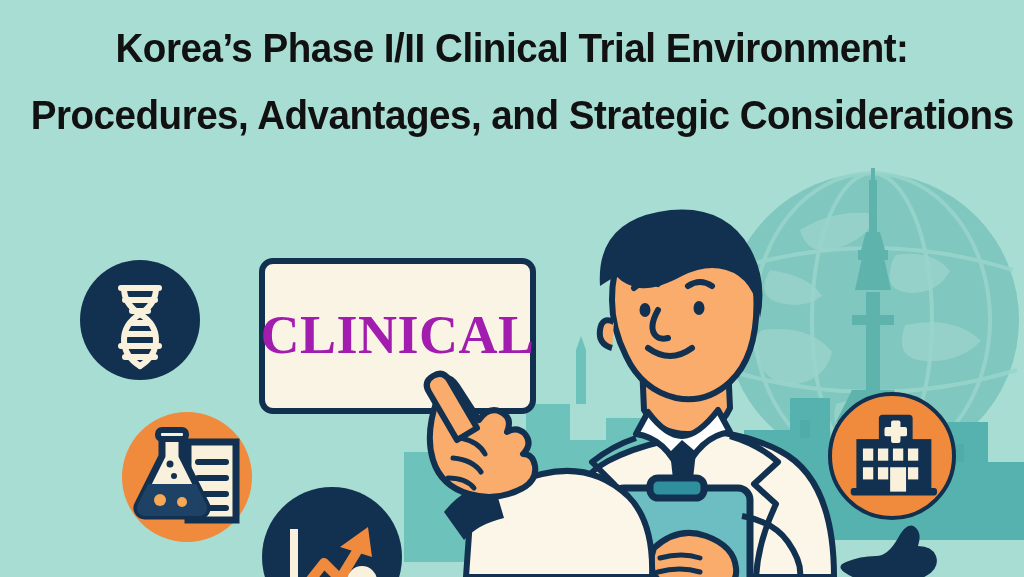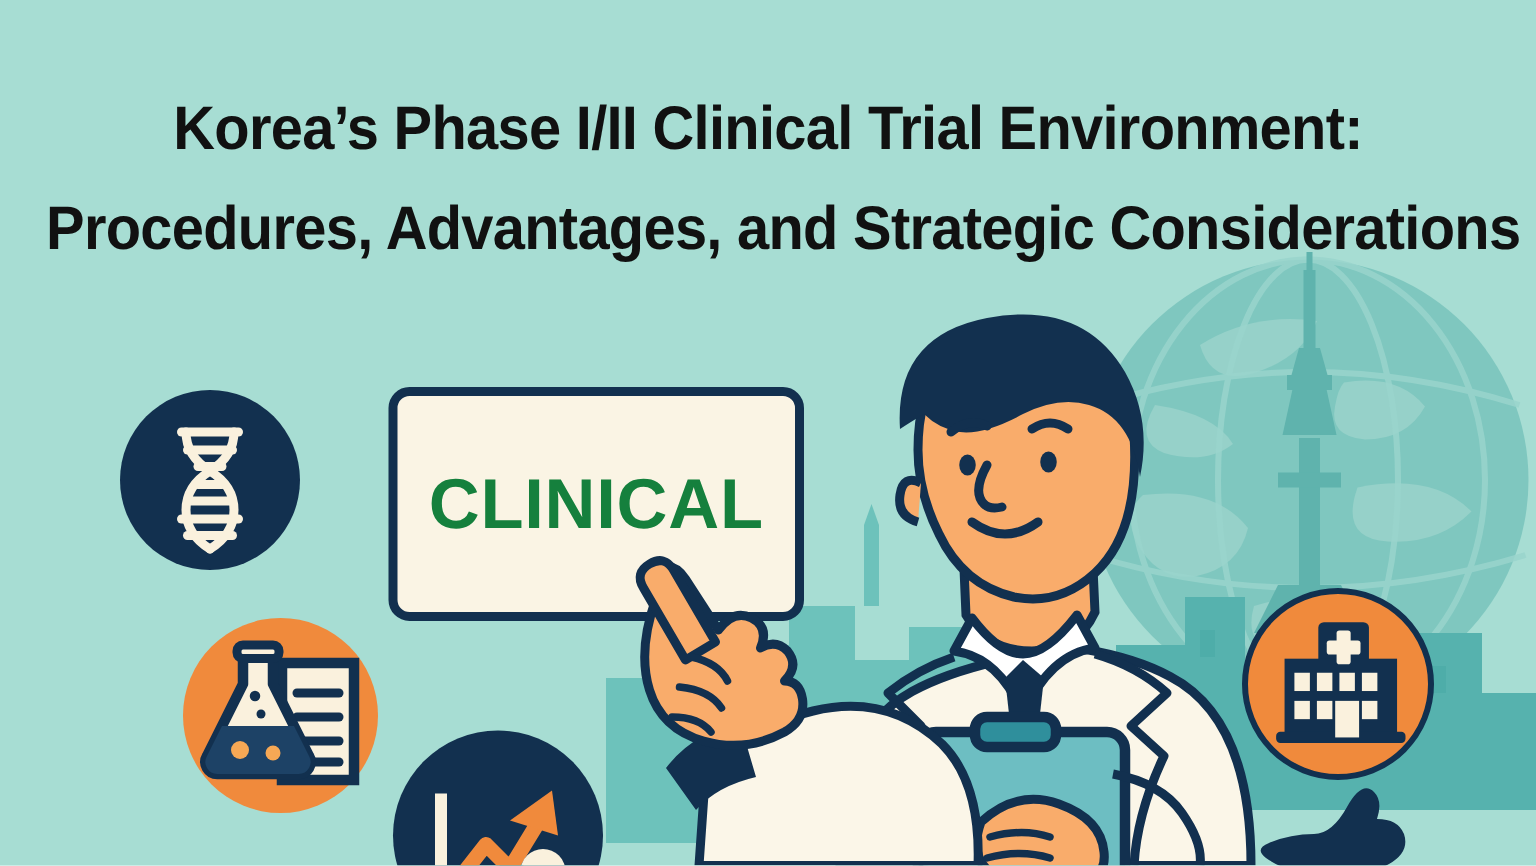--- a/index.html
+++ b/index.html
@@ -17,21 +17,20 @@
     user-select: none;
   }
   
   #title-block {
     position: absolute;
     left: 0;
     top: 28px;
     width: 1024px;
     text-align: center;
     z-index: 60;
-    margin-top: 37px;
   }
   .title-line {
     color: #111111;
     font-weight: bold;
     letter-spacing: -0.5px;
     line-height: 1.0;
     white-space: nowrap;
   }
   #title-line-1 {
     font-size: 41px;
@@ -84,25 +83,26 @@
     border: 6px solid #12304f;
     border-radius: 14px;
     box-sizing: border-box;
     z-index: 30;
     display: flex;
     flex-direction: column;
     align-items: center;
     justify-content: center;
   }
   .sign-text {
-    color: #15803d;
+    color: #a21caf;
     font-weight: bold;
-    font-size: 47px;
+    font-size: 54px;
     line-height: 1.06;
     letter-spacing: 0.5px;
+    font-family: Liberation Serif, serif;
   }
   #sign-line-2 { margin-top: 2px; }
 
   
   #doctor { position:absolute; left:0; top:0; width:1024px; height:577px; z-index:40; pointer-events:none;}
   #pointing-hand { position:absolute; left:0; top:0; width:1024px; height:577px; z-index:50; pointer-events:none;}
 </style>
 </head>
 <body>
 

